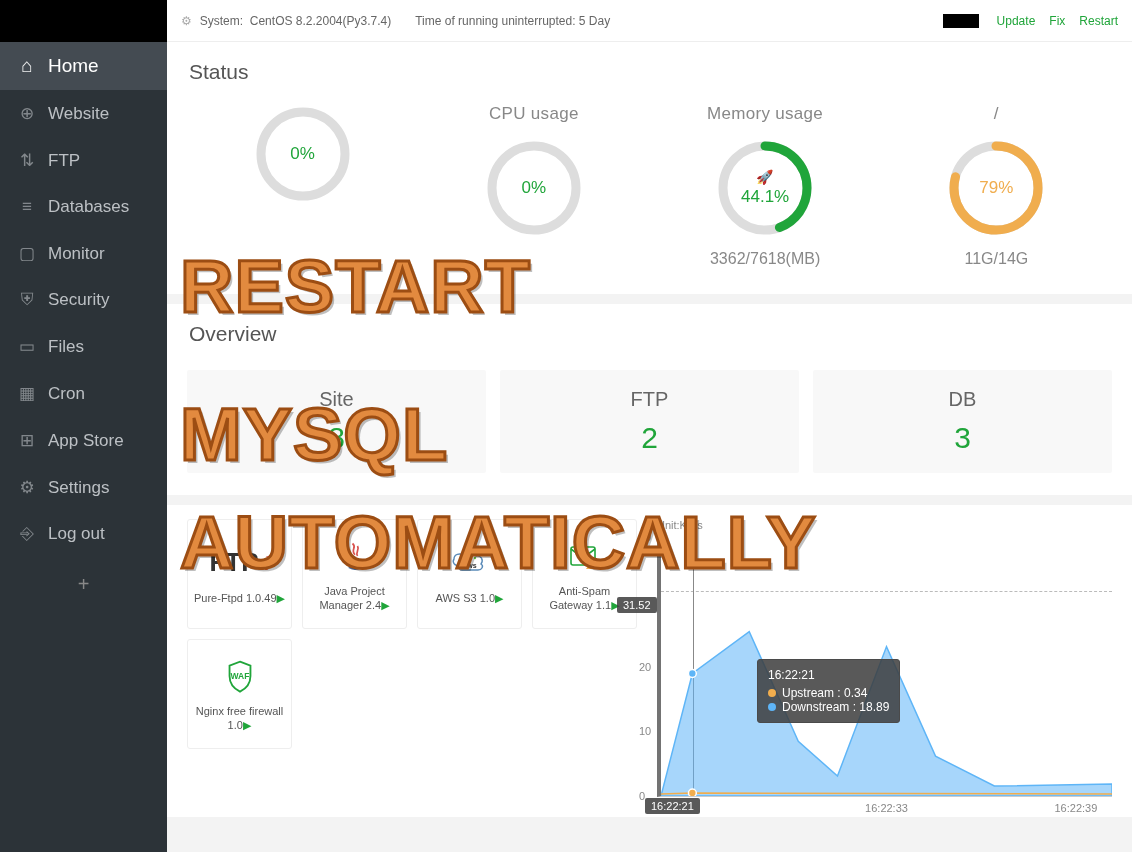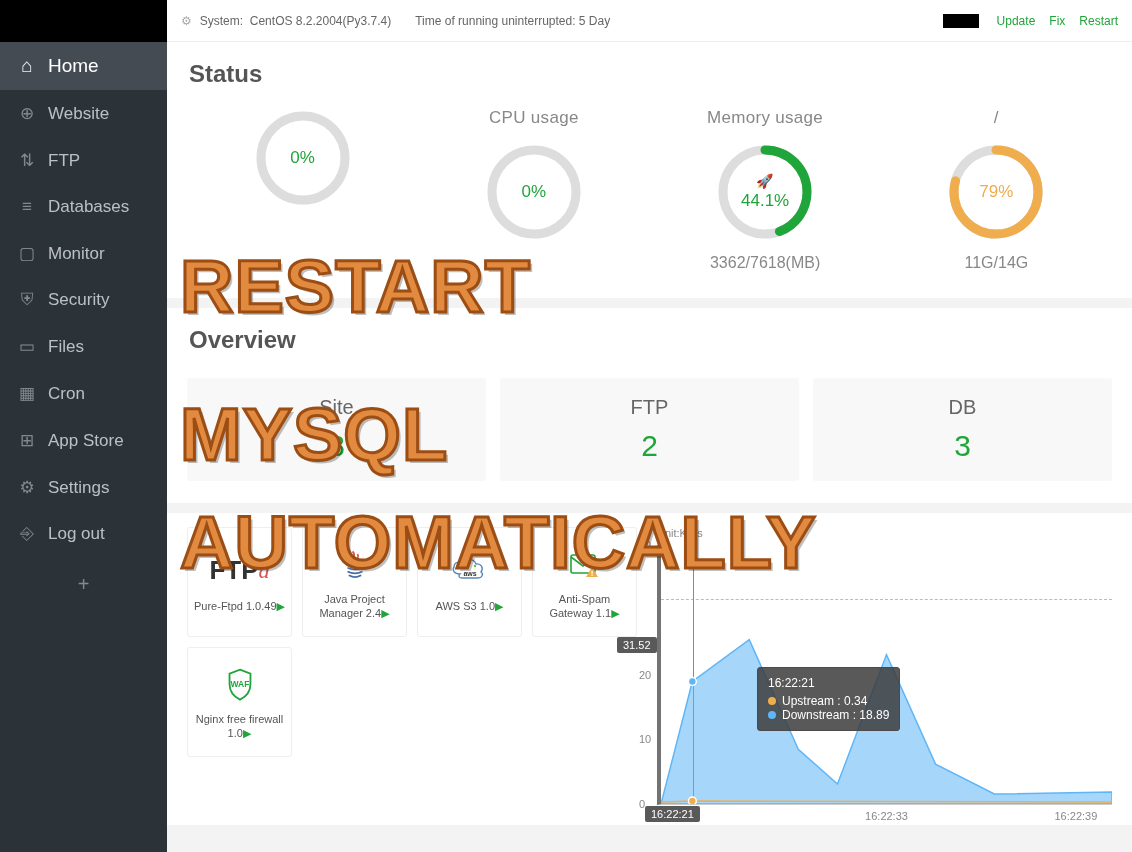--- a/index.html
+++ b/index.html
@@ -14,21 +14,21 @@
 .nav-add { text-align: center; padding: 16px; color: #888; font-size: 20px; cursor: pointer; }
 .main { flex: 1; background: #fff; display: flex; flex-direction: column; }
 .topbar { height: 42px; border-bottom: 1px solid #eee; display: flex; align-items: center; padding: 0 14px; font-size: 12px; color: #666; }
 .topbar .gear { margin-right: 8px; color: #aaa; }
 .topbar .sys { margin-right: 24px; }
 .topbar .spacer { flex: 1; }
 .topbar .blackbox { width: 36px; height: 14px; background: #000; margin-right: 4px; }
 .topbar .link { color: #20a53a; margin-left: 14px; cursor: pointer; }
 .content { flex: 1; background: #f3f3f3; padding: 0; overflow: hidden; position: relative; }
 .panel { background: #fff; margin: 0 0 10px 0; }
-.panel-title { font-size: 24px; color: #555; padding: 18px 22px 10px; font-weight: bold; }
+.panel-title { font-size: 21px; color: #555; padding: 18px 22px 10px; }
 .status-row { display: flex; padding: 10px 20px 26px; justify-content: space-around; }
 .gauge-box { text-align: center; flex: 1; }
 .gauge-label { font-size: 17px; color: #888; margin-bottom: 14px; letter-spacing: 0.3px; }
 .gauge-label .q { color: #f0ad4e; margin-left: 4px; }
 .gauge { width: 100px; height: 100px; margin: 0 auto 12px; position: relative; }
 .gauge svg { transform: rotate(-90deg); }
 .gauge-center { position: absolute; inset: 0; display: flex; flex-direction: column; align-items: center; justify-content: center; font-size: 17px; color: #20a53a; }
 .gauge-center.orange { color: #f0ad4e; }
 .gauge-sub { font-size: 16px; color: #888; margin-top: 4px; }
 .overview-row { display: flex; padding: 14px 20px 22px; gap: 14px; }
@@ -42,21 +42,21 @@
 .soft-item .lbl { font-size: 11px; color: #555; line-height: 1.3; }
 .soft-item .play { color: #20a53a; }
 .traffic { flex: 1; }
 .traffic-head { font-size: 11px; color: #888; padding: 0 0 6px; text-align: left; }
 .chart-wrap { position: relative; height: 260px; border-left: 4px solid #737373; border-bottom: 1px solid #ccc; }
 .tooltip { position: absolute; left: 96px; top: 122px; background: rgba(60,60,60,0.85); color: #fff; padding: 8px 10px; font-size: 12px; border-radius: 3px; border: 1px solid #4a4a4a; }
 .tooltip .ts { margin-bottom: 4px; }
 .tooltip .row { display: flex; align-items: center; }
 .tooltip .dot { width: 8px; height: 8px; border-radius: 50%; margin-right: 6px; }
 .tooltip .dot.o { background: #f0ad4e; } .tooltip .dot.b { background: #5eb5f7; }
-.marker { position: absolute; background: rgba(60,60,60,0.85); color: #fff; font-size: 11px; padding: 2px 6px; border-radius: 2px; margin-top: 32px; }
+.marker { position: absolute; background: rgba(60,60,60,0.85); color: #fff; font-size: 11px; padding: 2px 6px; border-radius: 2px; }
 .marker.y { left: -44px; top: 60px; } .marker.x { left: -16px; bottom: -18px; }
 .vline { position: absolute; left: 32px; top: 0; bottom: 0; width: 1px; background: #888; }
 .grid-dash { position: absolute; left: 0; right: 0; border-top: 1px dashed #bbb; }
 .ytick { position: absolute; left: -22px; font-size: 11px; color: #888; transform: translateY(-50%); }
 .xtick { position: absolute; bottom: -18px; font-size: 11px; color: #888; transform: translateX(-50%); }
 .overlay-text { position: absolute; font-family: Arial, sans-serif; font-weight: 900; font-size: 74px; color: #e28a3f; -webkit-text-stroke: 3px #9c4d13; letter-spacing: 1px; text-shadow: 3px 3px 0 rgba(0,0,0,0.25); pointer-events: none; }
 .ov1 { left: 180px; top: 244px; }
 .ov2 { left: 180px; top: 392px; }
 .ov3 { left: 180px; top: 500px; }
 .rocket-i { font-size: 14px; color: #20a53a; margin-bottom: 2px; }

